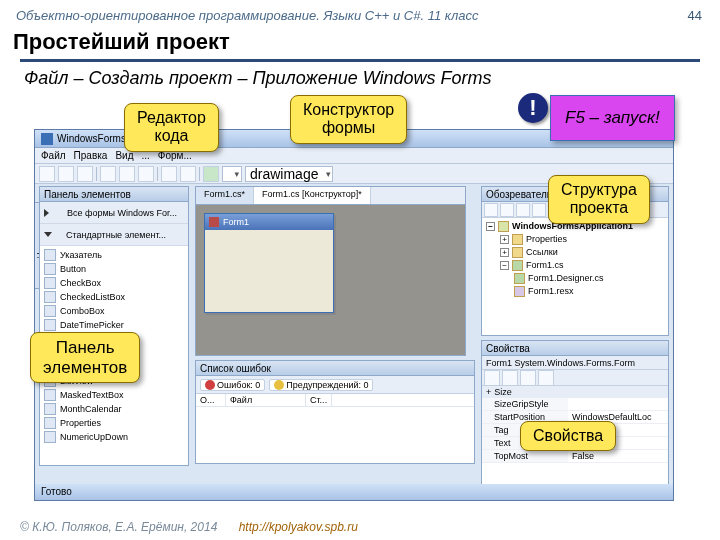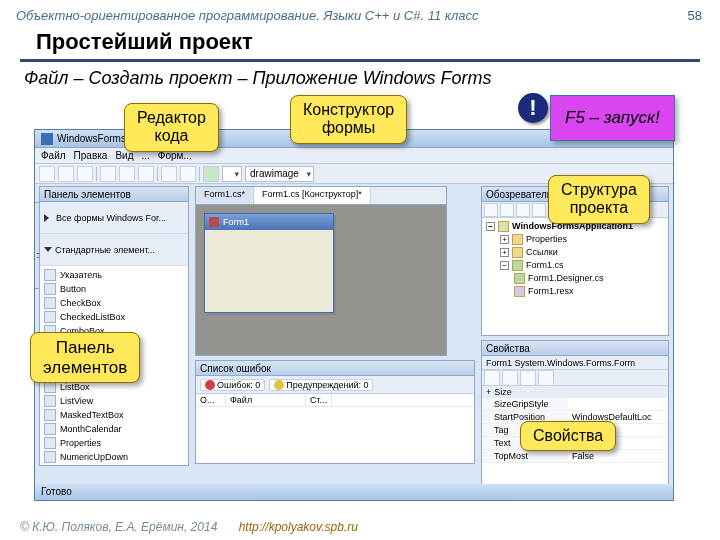--- a/index.html
+++ b/index.html
@@ -1,43 +1,43 @@
 <!DOCTYPE html>
 <html><head>
 <meta charset="utf-8">
 <style>
 *{box-sizing:border-box;margin:0;padding:0}
 body{width:720px;height:540px;background:#fff;font-family:Arial,sans-serif;position:relative;overflow:hidden}
 .slide{width:720px;height:540px;position:relative}
 .header-band{color:#4c6b8a;font-style:italic;font-size:13px;padding:8px 16px 4px}
 .page-num{position:absolute;top:8px;right:18px;color:#3b5a77;font-size:13px}
-.title{font-weight:bold;font-size:22px;padding:2px 36px 4px;color:#000}
+.title{font-weight:bold;font-size:22px;padding:2px 13px 4px;color:#000}
 .title-rule{height:3px;background:#2b4a7a;margin:0 20px 6px}
 .subtitle{font-style:italic;font-size:18px;padding:0 24px 8px;color:#000}
 .content{position:relative;margin:0 20px;height:400px}
 .ide{position:absolute;left:14px;top:32px;width:640px;height:372px;border:1px solid #5b7aa5;background:#dbe6f4;font-size:10px;color:#000;overflow:hidden}
 .ide-title{background:linear-gradient(#cfe1f7,#a9c3e6);height:18px;line-height:18px;padding:0 6px;border-bottom:1px solid #8da8c8;display:flex;align-items:center;gap:4px}
 .ide-title .icon{width:12px;height:12px;background:#3a6fb6;display:inline-block}
 .menubar{background:#e8eef7;height:16px;display:flex;gap:8px;padding:0 6px;align-items:center;border-bottom:1px solid #b9c8dc}
 .menubar span{font-size:10px}
 .toolbar{background:#e8eef7;height:20px;display:flex;align-items:center;gap:3px;padding:0 4px;border-bottom:1px solid #b9c8dc}
 .tb-btn{width:16px;height:16px;background:#f6f9fd;border:1px solid #c3d0e2}
 .tb-sep{width:1px;height:14px;background:#b0bfd4}
-.tb-dd{height:16px;border:1px solid #b0bfd4;background:#fff;padding:0 14px 0 4px;font-size:10px;line-height:14px;position:relative}
+.tb-dd{height:16px;border:1px solid #b0bfd4;background:#fff;padding:0 14px 0 4px;font-size:14px;line-height:14px;position:relative}
 .tb-dd::after{content:"▾";position:absolute;right:2px;top:0;font-size:9px;color:#555}
 .ide-body{position:relative;height:calc(100% - 54px)}
 .toolbox{position:absolute;left:4px;top:2px;width:150px;height:280px;background:#fff;border:1px solid #8da8c8}
 .panel-title{background:linear-gradient(#d8e4f3,#b8cde8);height:15px;line-height:15px;font-size:10px;padding:0 4px;border-bottom:1px solid #8da8c8}
-.toolbox-hdr{background:#e6edf7;height:32px;line-height:14px;font-size:9px;padding:0 4px;border-bottom:1px solid #cfd9e7;display:flex;align-items:center;gap:3px}
+.toolbox-hdr{background:#e6edf7;height:22px;line-height:14px;font-size:9px;padding:0 4px;border-bottom:1px solid #cfd9e7;display:flex;align-items:center;gap:14px}
 .tri{width:0;height:0;border-left:4px solid transparent;border-right:4px solid transparent;border-top:5px solid #333;display:inline-block}
 .tri-r{border-top:4px solid transparent;border-bottom:4px solid transparent;border-left:5px solid #333}
 .toolbox-list{padding:2px 0}
 .tbx{display:flex;align-items:center;gap:4px;padding:1px 4px;font-size:9px}
 .tbx .ti{width:12px;height:12px;background:#dfe8f4;border:1px solid #9db2cd;flex-shrink:0}
-.designer{position:absolute;left:160px;top:2px;width:252px;height:170px;background:#fff;border:1px solid #8da8c8}
+.designer{position:absolute;left:160px;top:2px;width:271px;height:170px;background:#fff;border:1px solid #8da8c8}
 .tabs{display:flex;background:#e6edf7;border-bottom:1px solid #8da8c8;height:18px}
 .tab{padding:2px 8px;font-size:9px;border-right:1px solid #c3d0e2;background:#d8e4f3}
 .tab.active{background:#fff}
 .canvas{background:#95938e;height:150px;position:relative;padding:8px}
 .form-win{width:130px;height:100px;background:#ece9d8;border:1px solid #3a6fb6;box-shadow:2px 2px 0 #888}
 .form-win-title{background:linear-gradient(#7a9fd8,#4a73b8);height:16px;color:#fff;font-size:9px;line-height:16px;padding:0 4px;display:flex;align-items:center;gap:4px}
 .form-win-title .box{width:10px;height:10px;background:#b84a4a;display:inline-block}
 .solution{position:absolute;right:4px;top:2px;width:188px;height:150px;background:#fff;border:1px solid #8da8c8}
 .sol-tb{background:#e8eef7;height:16px;border-bottom:1px solid #c3d0e2;display:flex;gap:2px;padding:0 2px;align-items:center}
 .sol-tb .tb-btn{width:14px;height:14px}
@@ -72,21 +72,21 @@
 .bang{position:absolute;width:30px;height:30px;border-radius:50%;background:#1b2a7a;color:#fff;font-weight:bold;font-size:22px;display:flex;align-items:center;justify-content:center;box-shadow:2px 2px 3px rgba(0,0,0,.4)}
 .f5{position:absolute;background:#d946ef;border:1px solid #3a6fb6;padding:12px 14px;font-size:17px;font-style:italic;box-shadow:3px 3px 5px rgba(0,0,0,.3)}
 .footer{position:absolute;bottom:6px;left:20px;font-size:12px;font-style:italic;color:#7a8a9a}
 .footer a{color:#a16207;text-decoration:none;margin-left:18px}
 </style>
 </head>
 <body>
 <div class="slide">
 
 <div class="header-band">Объектно-ориентированное программирование. Языки C++ и C#. 11 класс</div>
-<div class="page-num">58</div>
+<div class="page-num">44</div>
 <h1 class="title">Простейший проект</h1>
 <div class="title-rule"></div>
 <div class="subtitle">Файл – Создать  проект – Приложение Windows Forms</div>
 
 <div class="content">
 
   <div class="ide">
     <div class="ide-title">
       <span class="icon"></span>
       <span>WindowsFormsA... al C# 20...</span>

